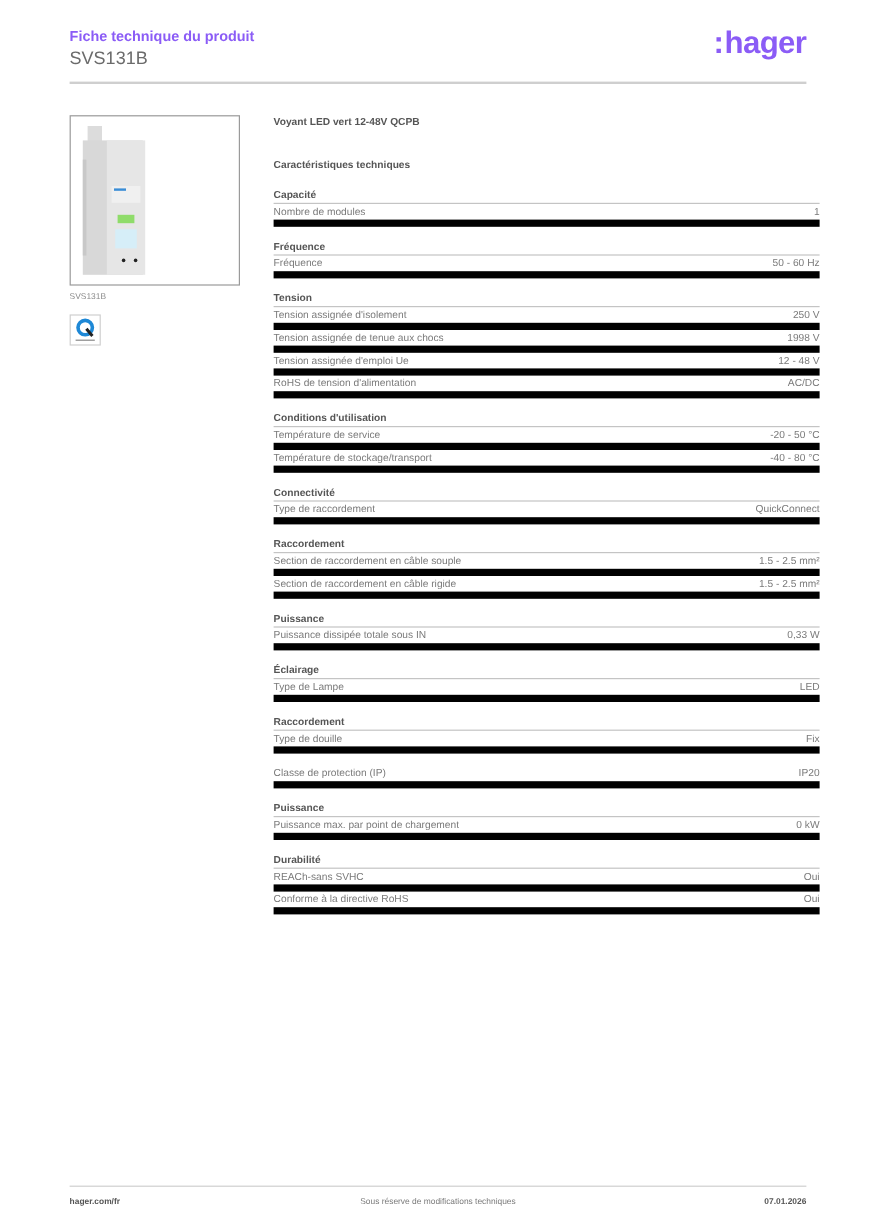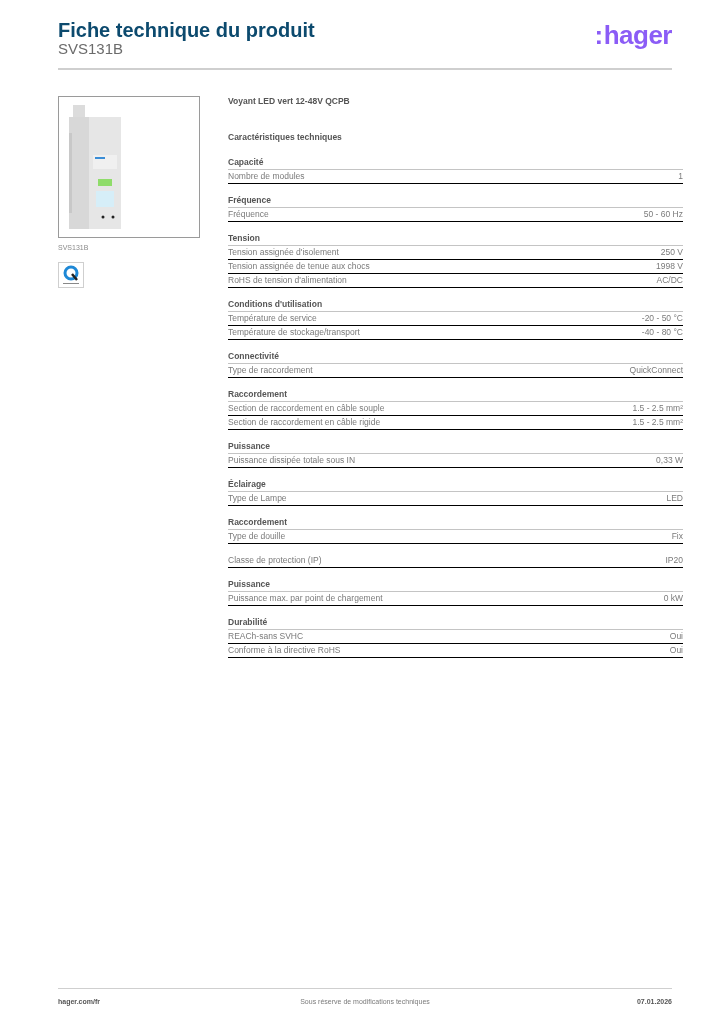--- a/index.html
+++ b/index.html
@@ -1,19 +1,19 @@
 <!DOCTYPE html>
 <html><head>
   <meta charset="utf-8">
   <style>
     html, body { margin: 0; padding: 0; background: #ffffff; }
     body { width: 724px; height: 1024px; position: relative; overflow: hidden;
            font-family: "Liberation Sans", sans-serif; color: #6a6a6a; }
     .header { position: absolute; left: 58px; top: 20px; width: 614px; }
-    .doc-title { font-size: 20px; font-weight: bold; color: #0c4a6e; line-height: 20px; margin: 0; }
+    .doc-title { font-size: 12px; font-weight: bold; color: #8b5cf6; line-height: 20px; margin: 0; }
     .doc-code { font-size: 15px; color: #6b6b6b; line-height: 18px; }
     .logo { position: absolute; right: 0; top: 0px; font-size: 26px; font-weight: bold;
             color: #8b5cf6; letter-spacing: -0.5px; }
     .logo .dots { font-weight: bold; margin-right: 1px; }
     .header-rule { position: absolute; left: 58px; top: 68px; width: 614px; height: 2px; background: #cfcfcf; }
 
     .photo-box { position: absolute; left: 58px; top: 96px; width: 142px; height: 142px;
                  border: 1px solid #9a9a9a; box-sizing: border-box; background: #fff; }
     .device { position: absolute; left: 8px; top: 6px; width: 60px; height: 128px; }
     .photo-caption { position: absolute; left: 58px; top: 244px; font-size: 7px; color: #8a8a8a; }
@@ -21,21 +21,21 @@
              border: 1px solid #cfcfcf; box-sizing: border-box; background: #fff; }
 
     .main { position: absolute; left: 228px; top: 94px; width: 455px; }
     .product-name { font-size: 8.5px; font-weight: bold; color: #555; height: 14px; line-height: 14px; }
     .section-title-main { font-size: 8.5px; font-weight: bold; color: #555; margin-top: 22px; height: 14px; line-height: 14px; }
     .group { margin-top: 10px; }
     .group:first-of-type { margin-top: 12px; }
     .group-title { font-size: 8.5px; font-weight: bold; color: #555; height: 12px; line-height: 12px;
                    border-bottom: 1.5px solid #c4c4c4; padding-bottom: 1px; }
     .row { display: flex; justify-content: space-between; font-size: 8.5px; color: #7a7a7a;
-           height: 13px; line-height: 13px; border-bottom: 1px solid #000000; padding-top: 0px; }
+           height: 13px; line-height: 13px; border-bottom: 6px solid #000000; padding-top: 0px; }
     .row .val { text-align: right; }
 
     .footer-rule { position: absolute; left: 58px; top: 988px; width: 614px; height: 1px; background: #cfcfcf; }
     .footer { position: absolute; left: 58px; top: 998px; width: 614px; font-size: 7px; color: #7a7a7a; }
     .footer .left { position: absolute; left: 0; font-weight: bold; color: #555; }
     .footer .center { position: absolute; left: 0; right: 0; text-align: center; }
     .footer .right { position: absolute; right: 0; font-weight: bold; color: #555; }
   </style>
 </head>
 <body>
@@ -90,20 +90,24 @@
       </div>
       <div class="group">
         <div class="group-title">Tension</div>
         <div class="row">
           <span>Tension assignée d'isolement</span>
           <span class="val">250 V</span>
         </div>
         <div class="row">
           <span>Tension assignée de tenue aux chocs</span>
           <span class="val">1998 V</span>
+        </div>
+        <div class="row">
+          <span>Tension assignée d'emploi Ue</span>
+          <span class="val">12 - 48 V</span>
         </div>
         <div class="row">
           <span>RoHS de tension d'alimentation</span>
           <span class="val">AC/DC</span>
         </div>
       </div>
       <div class="group">
         <div class="group-title">Conditions d'utilisation</div>
         <div class="row">
           <span>Température de service</span>

